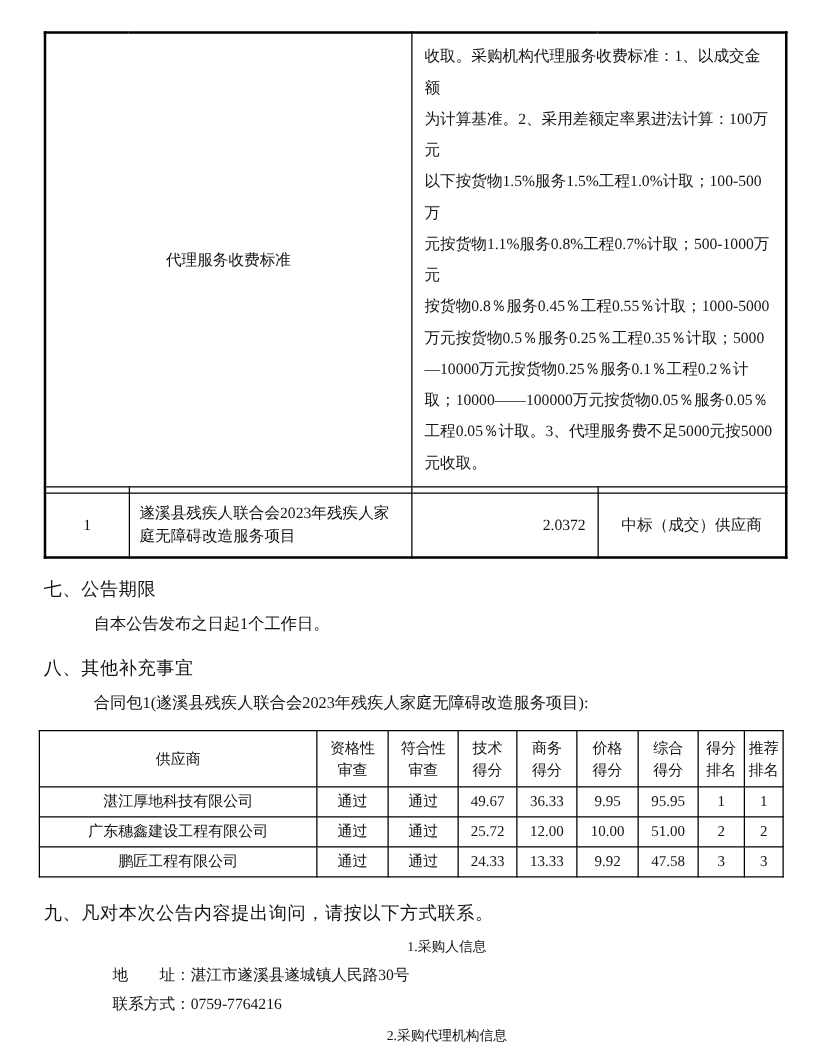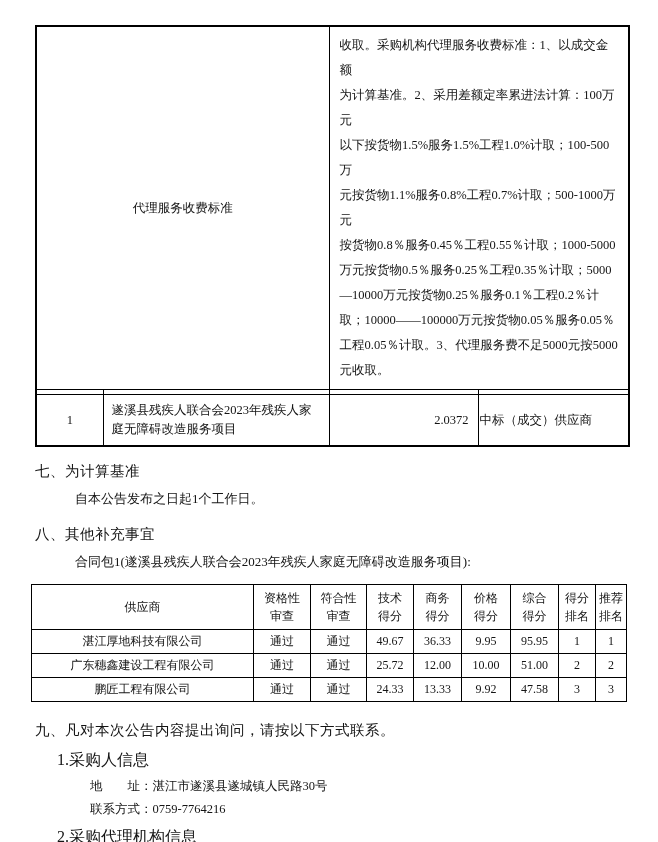--- a/index.html
+++ b/index.html
@@ -17,37 +17,37 @@
   .t1 .fee-label{text-align:center;}
   .t1 .fee-text{
     text-align:left;padding:6px 10px 6px 10px;
     line-height:25px;white-space:pre-line;margin-top:17px;
   }
   .t1 .spacer td{height:4px;padding:0;line-height:0;font-size:0;}
   .t1 .pkg-row td{height:44px;}
   .t1 .cell-no{text-align:center;}
   .t1 .cell-project{text-align:left;padding:3px 8px;line-height:19px;}
   .t1 .cell-amount{text-align:right;padding-right:9px;}
-  .t1 .cell-result{text-align:left;}
+  .t1 .cell-result{text-align:center;}
 
   
   .sec{font-size:14.5px;letter-spacing:0.5px;margin:0 0 0 35px;font-weight:normal;}
   .sec7{margin-top:15px;}
   .sec8{margin-top:17px;}
   .sec9{margin-top:19px;}
   .body-line{font-size:13px;margin:9px 0 0 75px;}
 
   
   .t2{margin:13px 0 0 31px;width:595px;border:1.5px solid #000;}
   .t2 th,.t2 td{border:1px solid #000;font-size:12px;font-weight:normal;text-align:center;vertical-align:middle;}
   .t2 th{height:42px;white-space:pre-line;line-height:18px;}
   .t2 td{height:21px;}
 
   
-  .subhead{font-size:16px;margin:10px 0 0 57px;}
+  .subhead{font-size:11px;margin:10px 0 0 57px;text-align:center;}
   .cline{font-size:12.5px;margin:7px 0 0 90px;line-height:16px;}
 </style>
 </head>
 <body>
 
 <div class="page">
 
   <table class="t1">
     <colgroup>
         <col style="width:67px">
@@ -77,21 +77,21 @@
     </tr>
     <tr class="pkg-row">
       <td class="cell-no">1</td>
       <td class="cell-project">遂溪县残疾人联合会2023年残疾人家庭无障碍改造服务项目</td>
       <td class="cell-amount">2.0372</td>
       <td class="cell-result">中标（成交）供应商</td>
     </tr>
   </tbody>
     </table>
 
-  <div class="sec sec7">七、为计算基准</div>
+  <div class="sec sec7">七、公告期限</div>
   <div class="body-line">自本公告发布之日起1个工作日。</div>
 
   <div class="sec sec8">八、其他补充事宜</div>
   <div class="body-line">合同包1(遂溪县残疾人联合会2023年残疾人家庭无障碍改造服务项目):</div>
 
   <table class="t2">
     <colgroup>
         <col style="width:222px">
         <col style="width:57px">
         <col style="width:56px">

